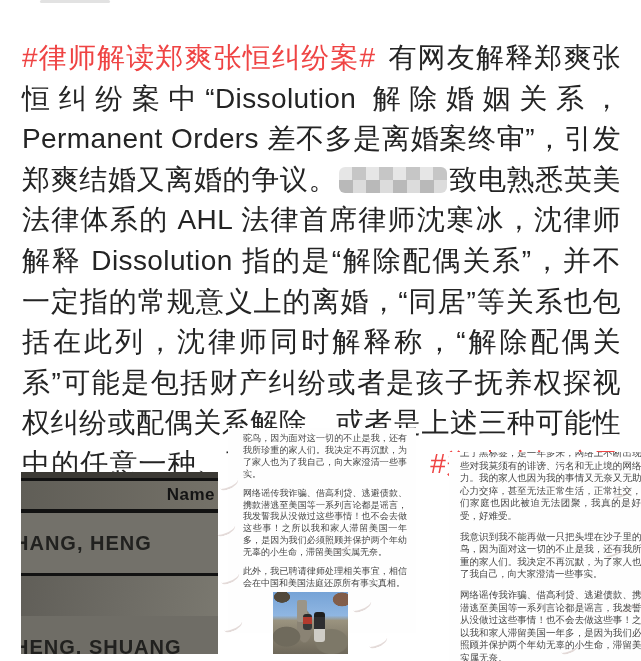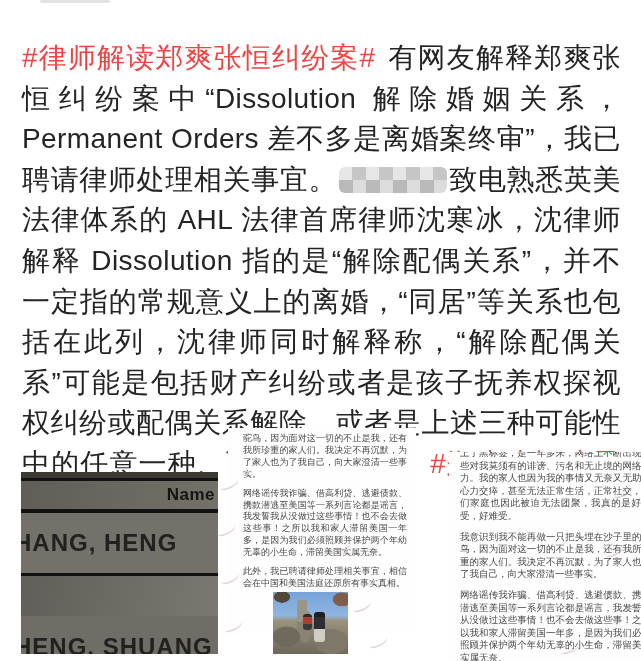--- a/index.html
+++ b/index.html
@@ -39,21 +39,21 @@
   .photo-names .strip-top{height:6px;background:#3c3a35;}
   .photo-names .hline{height:3px;background:#121212;}
   .photo-names .hline.thick{height:4px;}
   .photo-names .hdr{
     height:28px;display:flex;align-items:center;justify-content:flex-end;
     padding-right:3px;background:linear-gradient(90deg,#605e57,#747168);
     font-weight:bold;font-size:17px;color:#141414;letter-spacing:.5px;
   }
   .photo-names .row{
     display:flex;align-items:center;
-    font-size:24px;font-weight:600;color:#21211f;letter-spacing:1px;
+    font-size:20px;font-weight:600;color:#21211f;letter-spacing:1px;
   }
   .photo-names .row.r1{height:60px;background:#73716a;}
   .photo-names .row.r2{height:62px;background:#6f6d66;margin-top:40px;}
   .photo-names .row span{margin-left:-7px;white-space:nowrap;}
   .photo-names .strip-bottom{height:20px;background:linear-gradient(#56544e,#3e3d39);}
 
   
   .doc{
     background:#fefefe;color:#454545;
     text-align:justify;
@@ -103,21 +103,21 @@
     border-radius:0 0 80% 40%;
     transform:rotate(-18deg);
   }
 </style>
 </head>
 <body>
 
 <div class="top-cut"></div>
 
 <p class="post">
-  <span class="tag">#律师解读郑爽张恒纠纷案#</span><span> 有网友解释郑爽张恒纠纷案中“Dissolution 解除婚姻关系，Permanent Orders 差不多是离婚案终审”，我已聘请律师处理相关事宜。</span><span class="mosaic"></span><span>致电熟悉英美法律体系的 AHL 法律首席律师沈寒冰，沈律师解释 Dissolution 指的是“解除配偶关系”，并不一定指的常规意义上的离婚，“同居”等关系也包括在此列，沈律师同时解释称，“解除配偶关系”可能是包括财产纠纷或者是孩子抚养权探视权纠纷或配偶关系解除，或者是上述三种可能性中的任意一种、两种或者全部。</span><span class="tag">#郑爽张恒孩子出生证明#</span>
+  <span class="tag">#律师解读郑爽张恒纠纷案#</span><span> 有网友解释郑爽张恒纠纷案中“Dissolution 解除婚姻关系，Permanent Orders 差不多是离婚案终审”，引发郑爽结婚又离婚的争议。</span><span class="mosaic"></span><span>致电熟悉英美法律体系的 AHL 法律首席律师沈寒冰，沈律师解释 Dissolution 指的是“解除配偶关系”，并不一定指的常规意义上的离婚，“同居”等关系也包括在此列，沈律师同时解释称，“解除配偶关系”可能是包括财产纠纷或者是孩子抚养权探视权纠纷或配偶关系解除，或者是上述三种可能性中的任意一种、两种或者全部。</span><span class="tag">#郑爽张恒孩子出生证明#</span>
 </p>
 
 <div class="att photo-names">
   <div class="strip-top"></div>
   <div class="hline"></div>
   <div class="hdr">Name</div>
   <div class="hline thick"></div>
   <div class="row r1">
       <span>HANG, HENG</span>
     </div>

